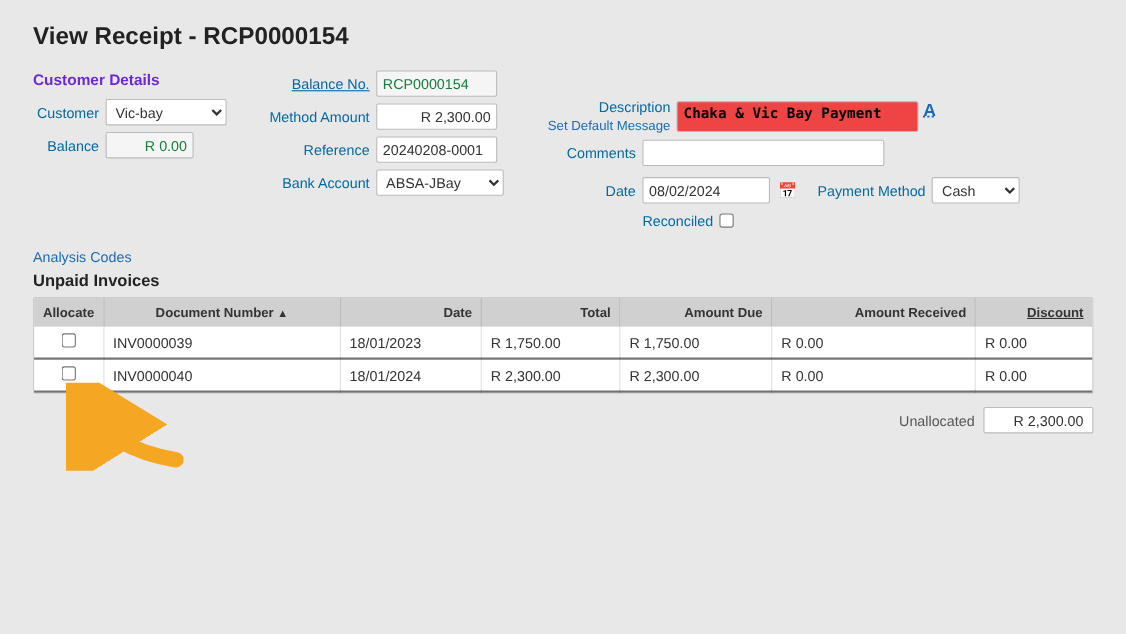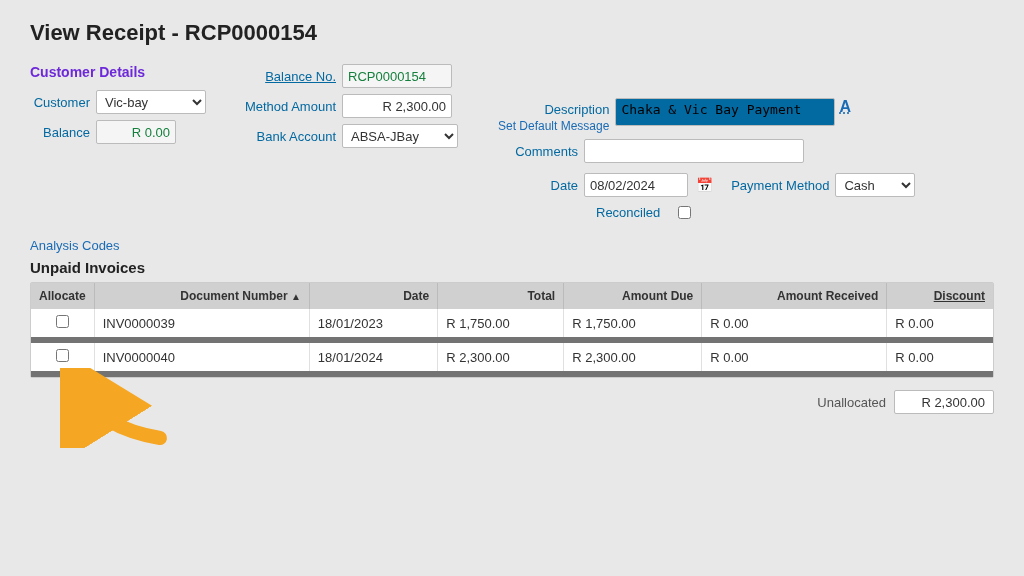--- a/index.html
+++ b/index.html
@@ -76,51 +76,52 @@
     .balance-input {
       width: 80px;
       text-align: right;
     }
     .docno-input { width: 110px; }
     .amount-input { width: 110px; text-align: right; }
     .ref-input { width: 110px; }
     .bankaccount-select { width: 116px; }
     .description-textarea {
       border: 1px solid #bbb;
-      background: #0369a1;
+      background: #ef4444;
       padding: 3px 5px;
       font-size: 13px;
       resize: none;
       width: 220px;
       height: 28px;
       border-radius: 2px;
+      font-weight: bold;
     }
     .comments-textarea {
       border: 1px solid #bbb;
       background: #fff;
       padding: 3px 5px;
       font-size: 13px;
       resize: none;
       width: 220px;
       height: 24px;
       border-radius: 2px;
     }
-    .date-input { width: 104px; }
+    .date-input { width: 116px; }
     .payment-select { width: 80px; }
     .set-default-link {
       color: #1a6bb5;
       font-size: 12px;
       cursor: pointer;
       text-decoration: none;
       white-space: nowrap;
     }
     .reconciled-row {
       display: flex;
       align-items: center;
-      gap: 18px;
+      gap: 6px;
       margin-top: 2px;
     }
     .analysis-link {
       color: #1a6bb5;
       font-size: 13px;
       cursor: pointer;
       text-decoration: none;
       margin-bottom: 6px;
       display: inline-block;
     }
@@ -138,32 +139,32 @@
     }
     table {
       width: 100%;
       border-collapse: collapse;
     }
     thead tr {
       background: #d0d0d0;
     }
     thead th {
       padding: 6px 8px;
-      text-align: right;
+      text-align: center;
       font-weight: bold;
       font-size: 12px;
       border-right: 1px solid #bbb;
       color: #333;
       white-space: nowrap;
     }
     thead th:last-child { border-right: none; }
     thead th.right { text-align: right; }
     thead th.center { text-align: left; }
     tbody tr {
-      border-bottom: 6px solid #737373;
+      border-bottom: 2px solid #737373;
       margin-top: 32px;
     }
     tbody td {
       padding: 6px 8px;
       font-size: 13px;
       border-right: 1px solid #e0e0e0;
       vertical-align: middle;
     }
     tbody td:last-child { border-right: none; }
     tbody td.right { text-align: left; }
@@ -257,31 +258,35 @@
   <div class="receipt-details">
     <div class="field-row">
       <span class="field-label underline" style="width:100px;">Balance No.</span>
       <input type="text" class="docno-input readonly" value="RCP0000154" readonly="" style="">
     </div>
     <div class="field-row">
       <span class="field-label" style="width:100px;">Method Amount</span>
       <input type="text" class="amount-input" value="R 2,300.00" style="">
     </div>
     <div class="field-row">
+      <span class="field-label" style="width:100px;">Reference</span>
+      <input type="text" class="ref-input" value="20240208-0001" style="">
+    </div>
+    <div class="field-row">
       <span class="field-label" style="width:100px;">Bank Account</span>
       <select class="bankaccount-select">
         <option>ABSA-JBay</option>
       </select>
     </div>
   </div>
 
   <div class="description-section" style="margin-left:10px;">
     <div class="section-title" style="visibility:hidden;">_</div>
     <div class="field-row">
-      <div style="display:flex; flex-direction:column; align-items:flex-end; gap:2px;margin-top:12px;">
+      <div style="display:flex; flex-direction:column; align-items:flex-end; gap:2px;">
         <span class="field-label" style="width:80px;">Description</span>
         <a class="set-default-link">Set Default Message</a>
       </div>
       <div style="display:flex; align-items:flex-start; gap:4px;">
         <textarea class="description-textarea" style="">Chaka &amp; Vic Bay Payment</textarea>
         <span class="a-icon">A</span>
       </div>
     </div>
     <div class="field-row">
       <span class="field-label" style="width:80px;">Comments</span>

